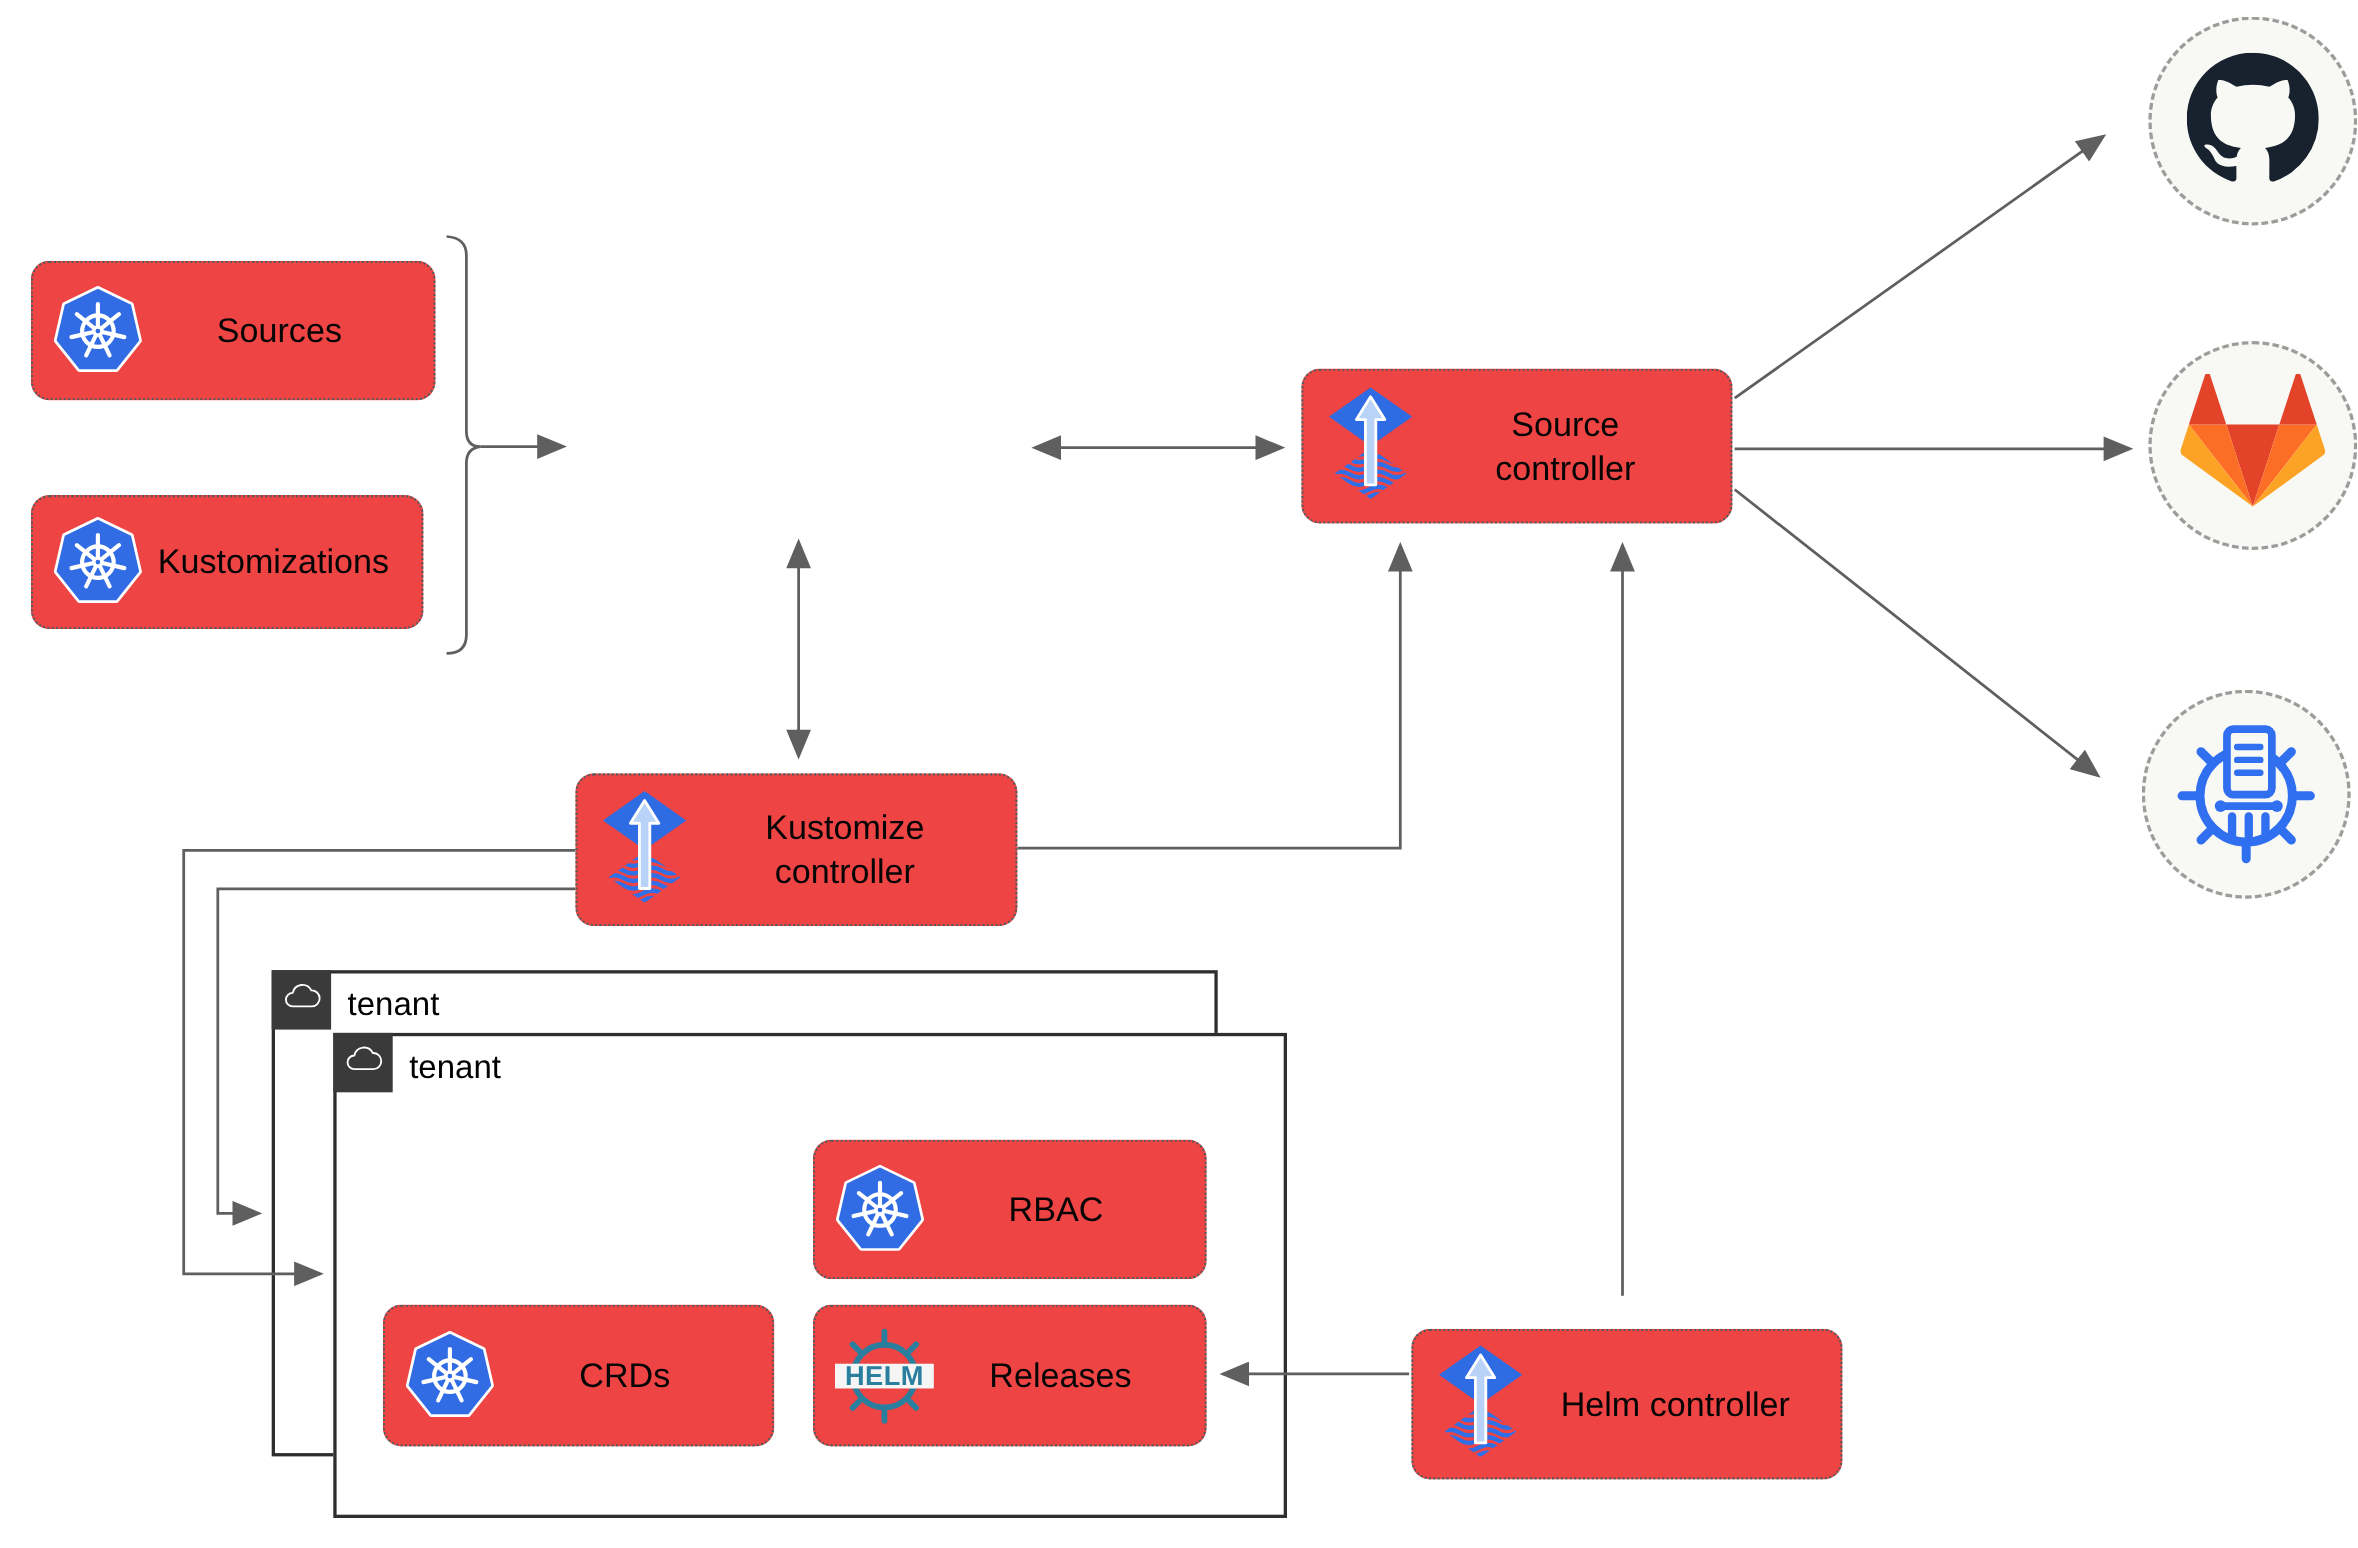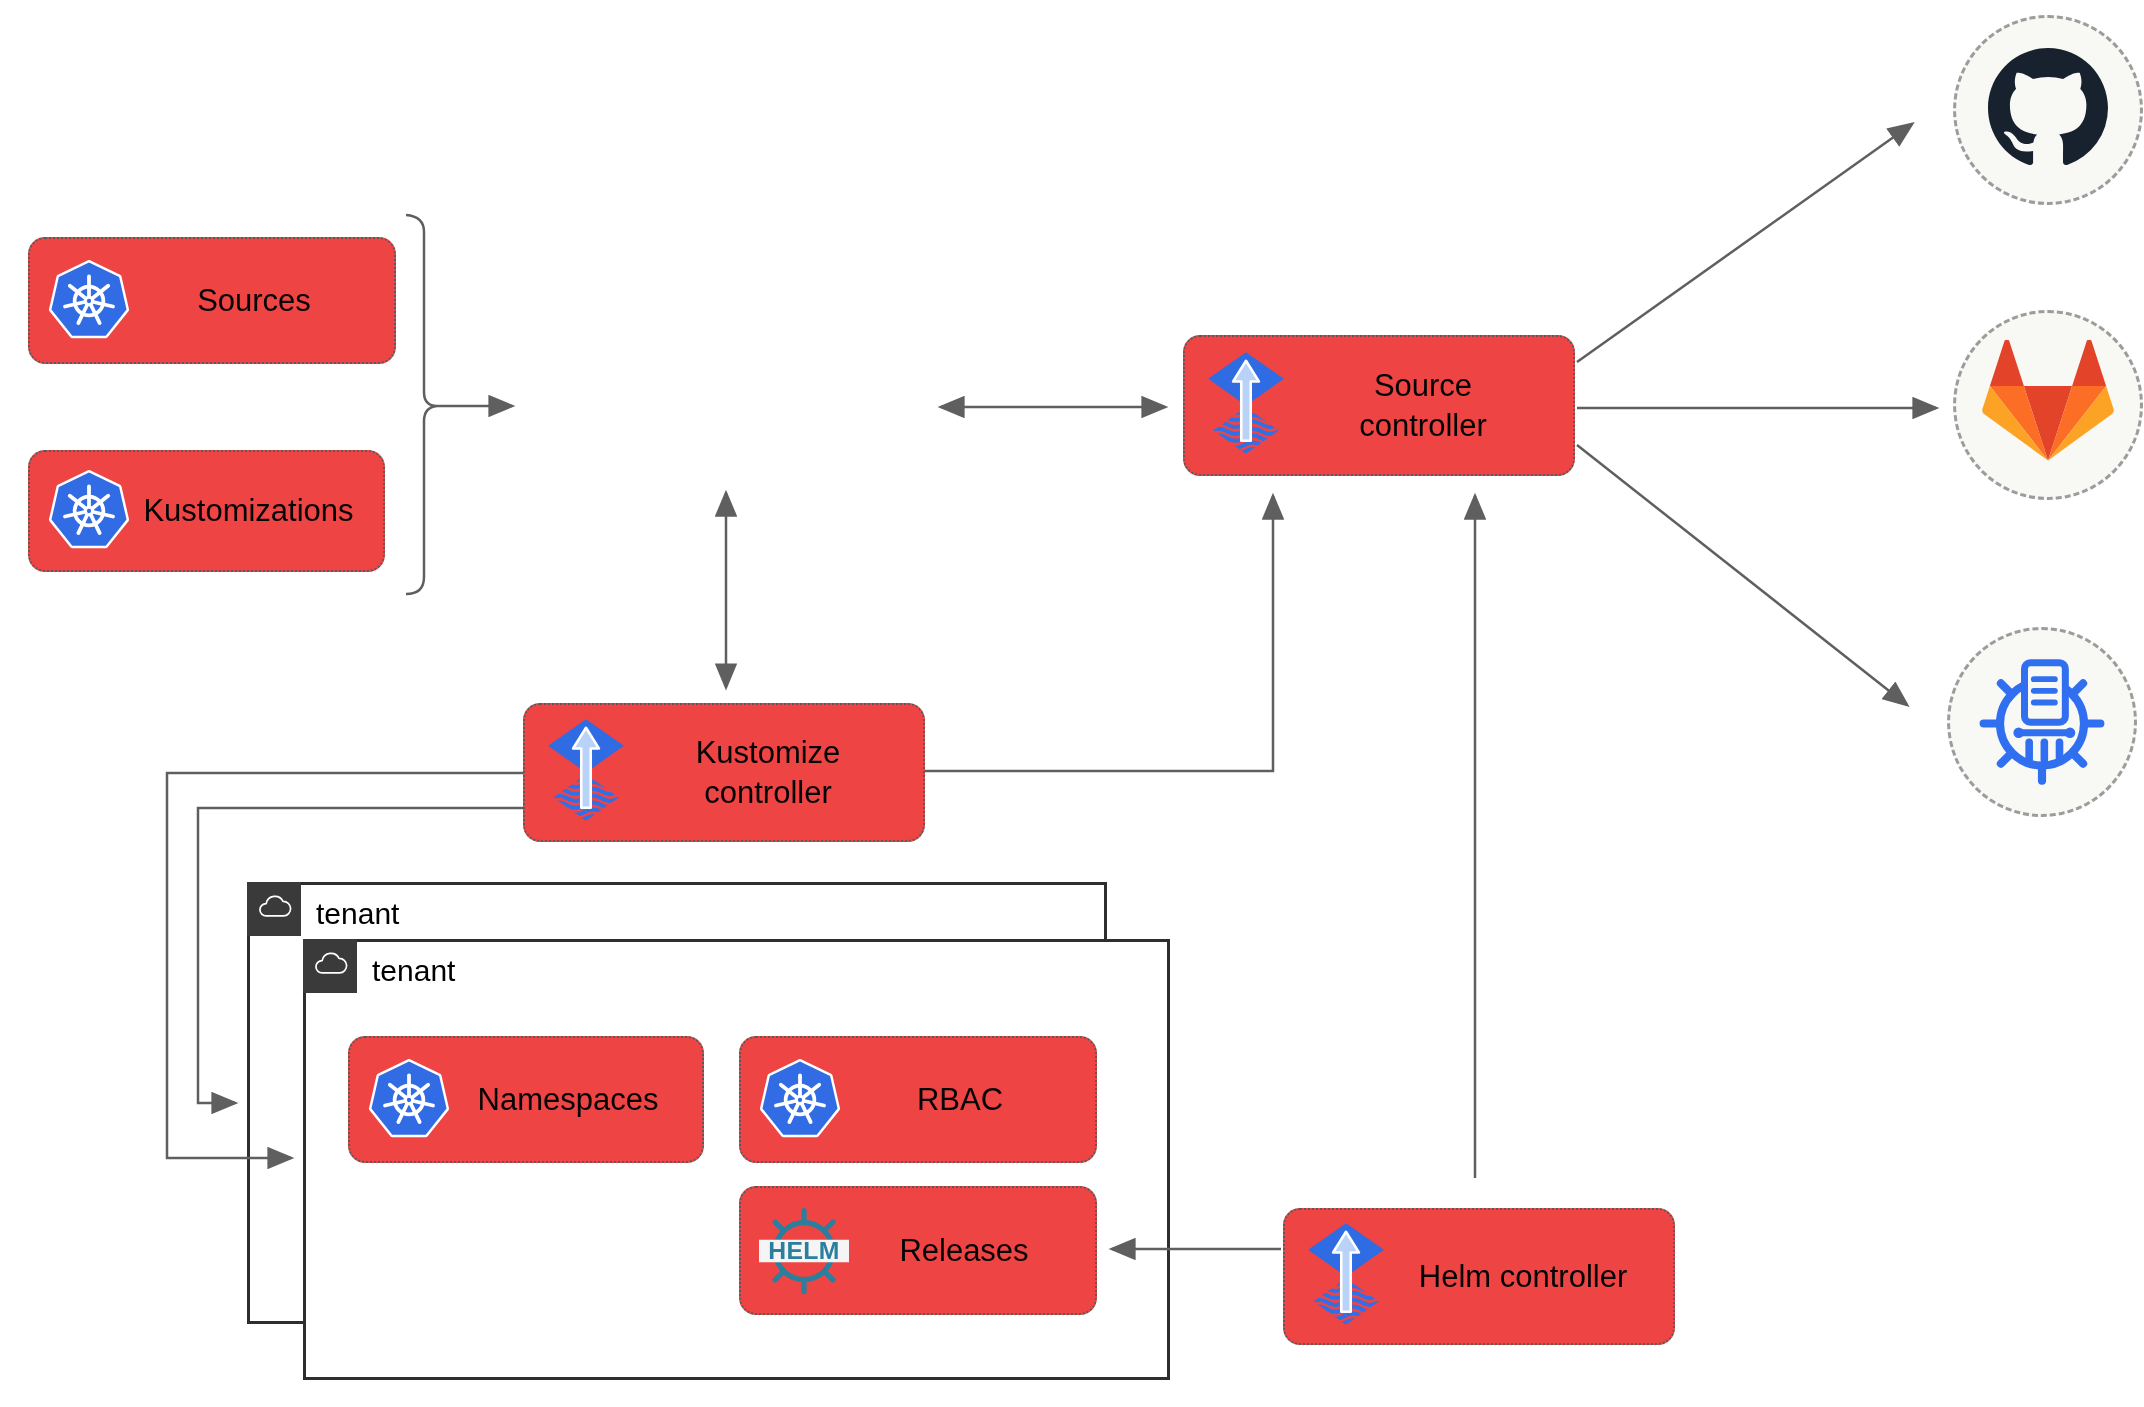--- a/index.html
+++ b/index.html
@@ -63,59 +63,59 @@
   </div>
 
   <div class="tenant" id="tenant-front">
     <div class="tag">
       <span class="icon"><svg width="36" height="27" viewBox="0 0 64 46" aria-hidden="true">
   <path d="M18 38 a11 11 0 0 1 0 -22 a16 16 0 0 1 30 -4 a11.5 11.5 0 0 1 1 26 z" fill="none" stroke="#ffffff" stroke-width="3" stroke-linejoin="round" stroke-linecap="round"></path>
 </svg></span>
     </div>
     <div class="tname">tenant</div>
 
-    <div class="node" id="namespaces">
-      <span class="icon">
-          <svg width="82" height="82" viewBox="0 0 100 100" aria-hidden="true">
-  <polygon points="50,3 13.3,20.7 4.2,60.5 29.6,92.3 70.4,92.3 95.8,60.5 86.7,20.7" fill="#326ce5" stroke="#ffffff" stroke-width="6" stroke-linejoin="round" paint-order="stroke"></polygon>
-  <g stroke="#ffffff" stroke-width="4.6" stroke-linecap="round" fill="none">
-    <circle cx="50" cy="50" r="17.5"></circle>
-    <line x1="50" y1="50" x2="50" y2="20"></line>
-    <line x1="50" y1="50" x2="26.6" y2="31.3"></line>
-    <line x1="50" y1="50" x2="20.7" y2="56.7"></line>
-    <line x1="50" y1="50" x2="37" y2="77"></line>
-    <line x1="50" y1="50" x2="63" y2="77"></line>
-    <line x1="50" y1="50" x2="79.3" y2="56.7"></line>
-    <line x1="50" y1="50" x2="73.4" y2="31.3"></line>
-  </g>
-  <circle cx="50" cy="50" r="6.5" fill="#ffffff"></circle>
-  <circle cx="50" cy="50" r="2.6" fill="#326ce5"></circle>
-</svg>
-        </span>
-      <span class="lbl">Namespaces</span>
-    </div>
     <div class="node" id="rbac">
       <span class="icon">
           <svg width="82" height="82" viewBox="0 0 100 100" aria-hidden="true">
   <polygon points="50,3 13.3,20.7 4.2,60.5 29.6,92.3 70.4,92.3 95.8,60.5 86.7,20.7" fill="#326ce5" stroke="#ffffff" stroke-width="6" stroke-linejoin="round" paint-order="stroke"></polygon>
   <g stroke="#ffffff" stroke-width="4.6" stroke-linecap="round" fill="none">
     <circle cx="50" cy="50" r="17.5"></circle>
     <line x1="50" y1="50" x2="50" y2="20"></line>
     <line x1="50" y1="50" x2="26.6" y2="31.3"></line>
     <line x1="50" y1="50" x2="20.7" y2="56.7"></line>
     <line x1="50" y1="50" x2="37" y2="77"></line>
     <line x1="50" y1="50" x2="63" y2="77"></line>
     <line x1="50" y1="50" x2="79.3" y2="56.7"></line>
     <line x1="50" y1="50" x2="73.4" y2="31.3"></line>
   </g>
   <circle cx="50" cy="50" r="6.5" fill="#ffffff"></circle>
   <circle cx="50" cy="50" r="2.6" fill="#326ce5"></circle>
 </svg>
         </span>
       <span class="lbl">RBAC</span>
+    </div>
+    <div class="node" id="crds">
+      <span class="icon">
+          <svg width="82" height="82" viewBox="0 0 100 100" aria-hidden="true">
+  <polygon points="50,3 13.3,20.7 4.2,60.5 29.6,92.3 70.4,92.3 95.8,60.5 86.7,20.7" fill="#326ce5" stroke="#ffffff" stroke-width="6" stroke-linejoin="round" paint-order="stroke"></polygon>
+  <g stroke="#ffffff" stroke-width="4.6" stroke-linecap="round" fill="none">
+    <circle cx="50" cy="50" r="17.5"></circle>
+    <line x1="50" y1="50" x2="50" y2="20"></line>
+    <line x1="50" y1="50" x2="26.6" y2="31.3"></line>
+    <line x1="50" y1="50" x2="20.7" y2="56.7"></line>
+    <line x1="50" y1="50" x2="37" y2="77"></line>
+    <line x1="50" y1="50" x2="63" y2="77"></line>
+    <line x1="50" y1="50" x2="79.3" y2="56.7"></line>
+    <line x1="50" y1="50" x2="73.4" y2="31.3"></line>
+  </g>
+  <circle cx="50" cy="50" r="6.5" fill="#ffffff"></circle>
+  <circle cx="50" cy="50" r="2.6" fill="#326ce5"></circle>
+</svg>
+        </span>
+      <span class="lbl">CRDs</span>
     </div>
     <div class="node" id="releases">
       <span class="icon">
           <svg width="90" height="90" viewBox="0 0 120 120" aria-hidden="true">
   <g stroke="#2a7f9e" stroke-width="7" stroke-linecap="round" fill="none">
     <circle cx="60" cy="60" r="38"></circle>
     <line x1="60" y1="19" x2="60" y2="6"></line>
     <line x1="60" y1="101" x2="60" y2="114"></line>
     <line x1="89" y1="31" x2="98.5" y2="21.5"></line>
     <line x1="31" y1="31" x2="21.5" y2="21.5"></line>

